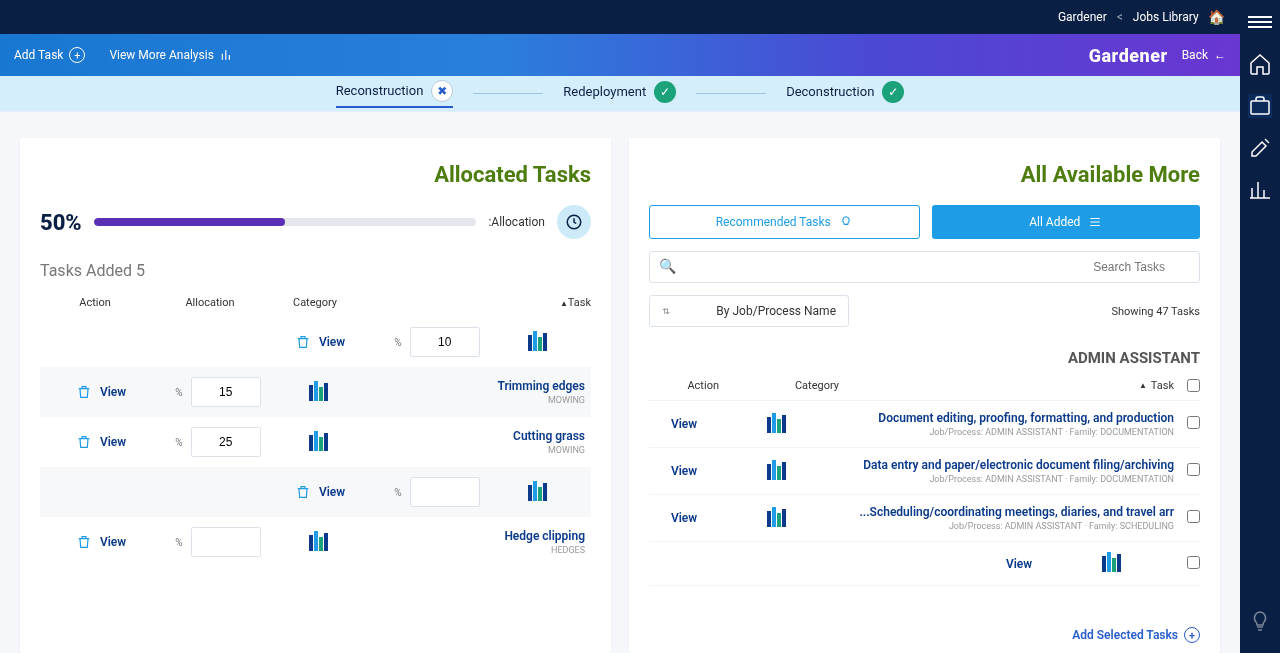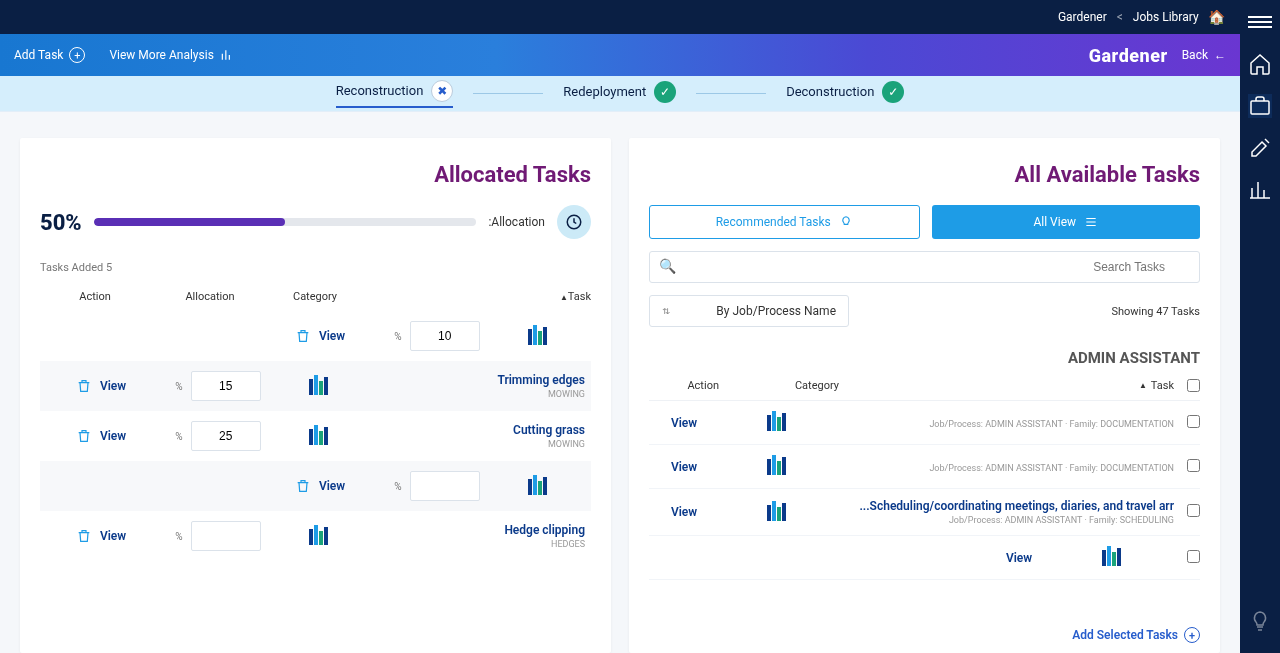--- a/index.html
+++ b/index.html
@@ -24,21 +24,21 @@
   .plus-circle { width: 16px; height: 16px; border: 1.5px solid #fff; border-radius: 50%; display: flex; align-items: center; justify-content: center; font-size: 11px; line-height: 1; }
   .steps { background: #d5eefc; height: 36px; display: flex; align-items: center; justify-content: center; gap: 20px; font-size: 13px; color: #0a1f44; border-bottom: 1px solid #e3eef8; }
   .step { display: flex; align-items: center; gap: 8px; padding-bottom: 4px; }
   .step .step-ico { width: 22px; height: 22px; border-radius: 50%; display: flex; align-items: center; justify-content: center; color: #fff; font-size: 12px; }
   .step.green .step-ico { background: #1aa37a; }
   .step.active { border-bottom: 2px solid #275dcc; }
   .step.active .step-ico { background: #fff; color: #275dcc; border: 1px solid #bcd; }
   .step-line { width: 70px; height: 1px; background: #9cc8e6; }
   .content { flex: 1; display: flex; gap: 18px; padding: 26px 20px 0 20px; overflow: hidden; }
   .panel { background: #fff; border-radius: 2px; box-shadow: 0 1px 3px rgba(0,0,0,.06); flex: 1; display: flex; flex-direction: column; padding: 24px 20px 10px 20px; min-width: 0; }
-  .panel h2 { font-size: 22px; font-weight: 700; color: #701a75; margin-bottom: 18px; }
+  .panel h2 { font-size: 22px; font-weight: 700; color: #4d7c0f; margin-bottom: 18px; }
   .filterbar { display: flex; gap: 12px; margin-bottom: 12px; }
   .chip { flex: 1; height: 34px; display: flex; align-items: center; justify-content: center; gap: 8px; font-size: 12px; border-radius: 3px; cursor: pointer; }
   .chip.filled { background: #1e9ce6; color: #fff; }
   .chip.outlined { border: 1.5px solid #1e9ce6; color: #1e9ce6; text-align: right; }
   .chip .chip-ico { width: 14px; height: 14px; stroke: currentColor; fill: none; stroke-width: 2; }
   .search { position: relative; margin-bottom: 12px; }
   .search input { width: 100%; height: 32px; border: 1px solid #dbe2ea; border-radius: 3px; padding: 0 34px 0 10px; font-size: 12px; background: #fff; direction: rtl; }
   .search .sico { position: absolute; left: 10px; top: 7px; color: #555; font-size: 14px; }
   .summary-row { display: flex; justify-content: space-between; align-items: center; font-size: 11px; color: #333; margin-bottom: 6px; }
   .selectbox { height: 32px; border: 1px solid #dbe2ea; border-radius: 3px; padding: 0 12px; display: flex; align-items: center; justify-content: space-between; font-size: 12px; color: #333; cursor: pointer; width: 200px; }
@@ -60,21 +60,21 @@
   .footer-action { margin-top: 10px; display: flex; align-items: center; gap: 6px; color: #275dcc; font-size: 12px; font-weight: 600; cursor: pointer; }
   .footer-action .plus-circle { border-color: #275dcc; color: #275dcc; }
   
   .alloc-row { display: flex; align-items: center; gap: 12px; margin-bottom: 8px; }
   .clock { width: 34px; height: 34px; border-radius: 50%; background: #cceaf7; display: flex; align-items: center; justify-content: center; }
   .clock svg { width: 18px; height: 18px; stroke: #0a1f44; fill: none; stroke-width: 2; }
   .alloc-label { font-size: 12px; color: #333; }
   .bar { flex: 1; height: 8px; background: #e4e7ec; border-radius: 4px; overflow: hidden; direction: ltr; }
   .bar .fill { height: 100%; background: #5a2fb5; border-radius: 4px; }
   .pct { font-size: 22px; font-weight: 800; color: #0a1f44; }
-  .tasks-added { font-size: 11px; color: #777; text-align: left; margin: 14px 0 8px 0; direction: rtl; }
+  .tasks-added { font-size: 16px; color: #777; text-align: left; margin: 14px 0 8px 0; direction: rtl; }
   .thead2 { display: flex; font-size: 11px; color: #333; padding: 8px 0; }
   .rcol-task { flex: 1; }
   .rcol-cat { width: 90px; text-align: center; }
   .rcol-alloc { width: 120px; text-align: center; }
   .rcol-action { width: 110px; text-align: center; }
   .arow { display: flex; align-items: center; padding: 10px 6px; font-size: 11px; }
   .arow.alt { background: #f7f8fa; }
   .arow .ttl { color: #0b3a8a; font-weight: 600; font-size: 12px; }
   .arow .sub { color: #999; font-size: 9px; margin-top: 2px; }
   .alloc-input { width: 70px; height: 30px; border: 1px solid #dbe2ea; text-align: center; font-size: 12px; direction: ltr; border-radius: 2px; }
@@ -161,27 +161,27 @@
       <div class="step-line"></div>
       <div class="step active">
         <span class="step-ico">✖</span>
         <span>Reconstruction</span>
       </div>
     </div>
 
     <div class="content">
 
       <div class="panel">
-        <h2>All Available Tasks</h2>
+        <h2>All Available More</h2>
         <div class="filterbar">
           <div class="chip filled">
             <svg class="chip-ico" viewBox="0 0 24 24">
                 <path d="M4 6h16M4 12h16M4 18h16"></path>
               </svg>
-            <span>All View</span>
+            <span>All Added</span>
           </div>
           <div class="chip outlined">
             <svg class="chip-ico" viewBox="0 0 24 24">
                 <path d="M12 3a6 6 0 0 0-4 10c1 1 1 2 1 3h6c0-1 0-2 1-3a6 6 0 0 0-4-10z"></path>
               </svg>
             <span>Recommended Tasks</span>
           </div>
         </div>
         <div class="search">
           <input type="text" placeholder="Search Tasks" style="">
@@ -210,33 +210,35 @@
               </div>
             <div class="th col-action">
                 <span>Action</span>
               </div>
           </div>
 
           <div id="avail-rows">
               <div class="row">
                 <div class="cb col-check"><input type="checkbox" style=""></div>
                 <div class="col-task">
+                  <div class="ttl">Document editing, proofing, formatting, and production</div>
                   <div class="sub">Job/Process: ADMIN ASSISTANT · Family: DOCUMENTATION</div>
                 </div>
                 <div class="col-cat"><svg class="cat-svg" viewBox="0 0 24 20">
                     <rect x="0" y="4" width="4" height="16" class="d"></rect>
                     <rect x="5" y="0" width="4" height="20"></rect>
                     <rect x="10" y="6" width="4" height="14" class="g"></rect>
                     <rect x="15" y="2" width="4" height="18" class="d"></rect>
                   </svg></div>
                 <div class="view-link col-action">View</div>
               </div>
               <div class="row">
                 <div class="cb col-check"><input type="checkbox" style=""></div>
                 <div class="col-task">
+                  <div class="ttl">Data entry and paper/electronic document filing/archiving</div>
                   <div class="sub">Job/Process: ADMIN ASSISTANT · Family: DOCUMENTATION</div>
                 </div>
                 <div class="col-cat"><svg class="cat-svg" viewBox="0 0 24 20">
                     <rect x="0" y="4" width="4" height="16" class="d"></rect>
                     <rect x="5" y="0" width="4" height="20"></rect>
                     <rect x="10" y="6" width="4" height="14" class="g"></rect>
                     <rect x="15" y="2" width="4" height="18" class="d"></rect>
                   </svg></div>
                 <div class="view-link col-action">View</div>
               </div>

